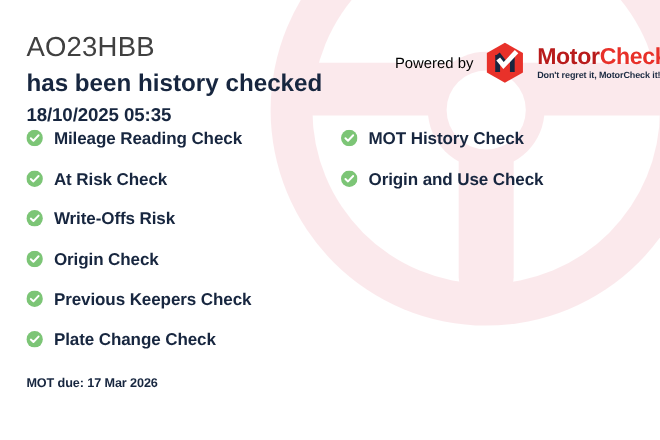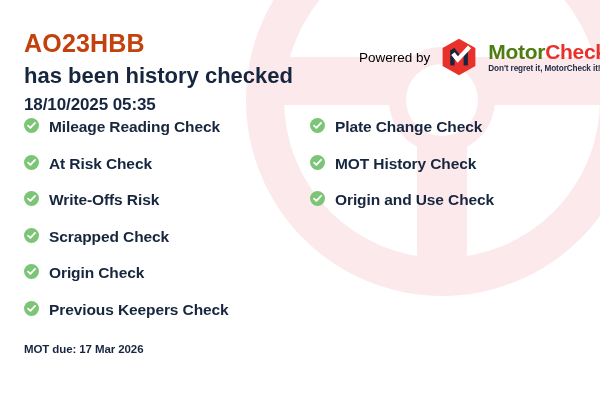--- a/index.html
+++ b/index.html
@@ -30,22 +30,22 @@
 
   
   #header {
     position: absolute;
     left: 24px;
     top: 30px;
     width: 560px;
   }
   #plate-title {
     font-size: 25px;
-    font-weight: bold;
-    color: #c2410c;
+    font-weight: normal;
+    color: #404040;
     letter-spacing: 0.2px;
     line-height: 1.1;
     margin: 0;
   }
   #headline-sub {
     font-size: 22px;
     font-weight: bold;
     color: #17263f;
     line-height: 1.15;
     margin: 5px 0 0 0;
@@ -80,21 +80,21 @@
   }
   #brand-wordmark-block {
     line-height: 1;
   }
   #brand-wordmark {
     font-size: 21px;
     font-weight: bold;
     letter-spacing: -0.3px;
     white-space: nowrap;
   }
-  .brand-motor { color: #4d7c0f; }
+  .brand-motor { color: #b91c1c; }
   .brand-check { color: #e8312a; }
   #brand-tagline {
     font-size: 8.2px;
     font-weight: bold;
     color: #1b2a41;
     margin-top: 3px;
     letter-spacing: -0.1px;
     white-space: nowrap;
   }
 
@@ -211,27 +211,20 @@
     </div>
 
     <div class="check-item">
       <svg class="check-badge" viewBox="0 0 16 16" aria-hidden="true">
         <circle cx="8" cy="8" r="8" fill="#7cc576"></circle>
         <path d="M4.3 8.2 L6.8 10.6 L11.8 5.3" stroke="#ffffff" stroke-width="1.9" fill="none" stroke-linecap="round" stroke-linejoin="round"></path>
       </svg>
       <span class="check-label">Write-Offs Risk</span>
     </div>
 
-    <div class="check-item">
-      <svg class="check-badge" viewBox="0 0 16 16" aria-hidden="true">
-        <circle cx="8" cy="8" r="8" fill="#7cc576"></circle>
-        <path d="M4.3 8.2 L6.8 10.6 L11.8 5.3" stroke="#ffffff" stroke-width="1.9" fill="none" stroke-linecap="round" stroke-linejoin="round"></path>
-      </svg>
-      <span class="check-label">Scrapped Check</span>
-    </div>
 
     <div class="check-item">
       <svg class="check-badge" viewBox="0 0 16 16" aria-hidden="true">
         <circle cx="8" cy="8" r="8" fill="#7cc576"></circle>
         <path d="M4.3 8.2 L6.8 10.6 L11.8 5.3" stroke="#ffffff" stroke-width="1.9" fill="none" stroke-linecap="round" stroke-linejoin="round"></path>
       </svg>
       <span class="check-label">Origin Check</span>
     </div>
 
     <div class="check-item">

